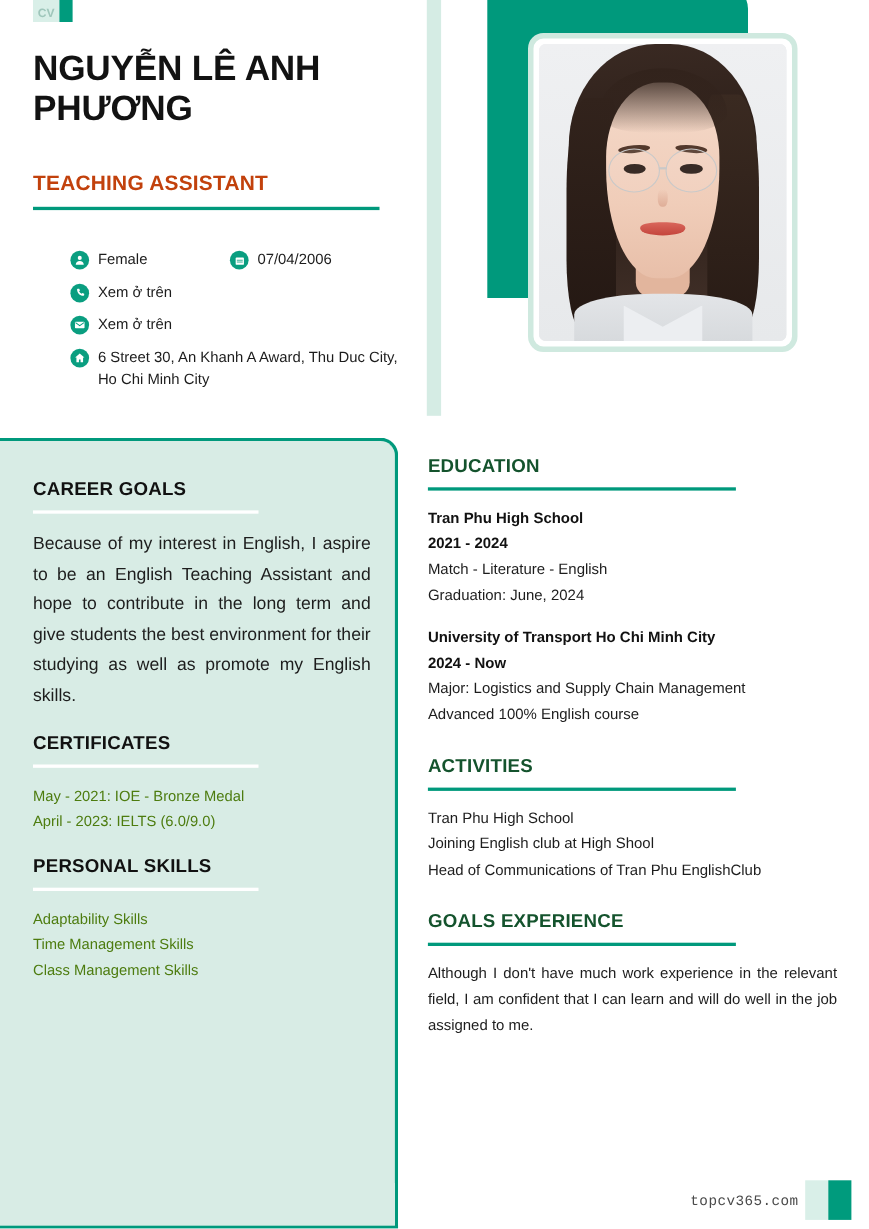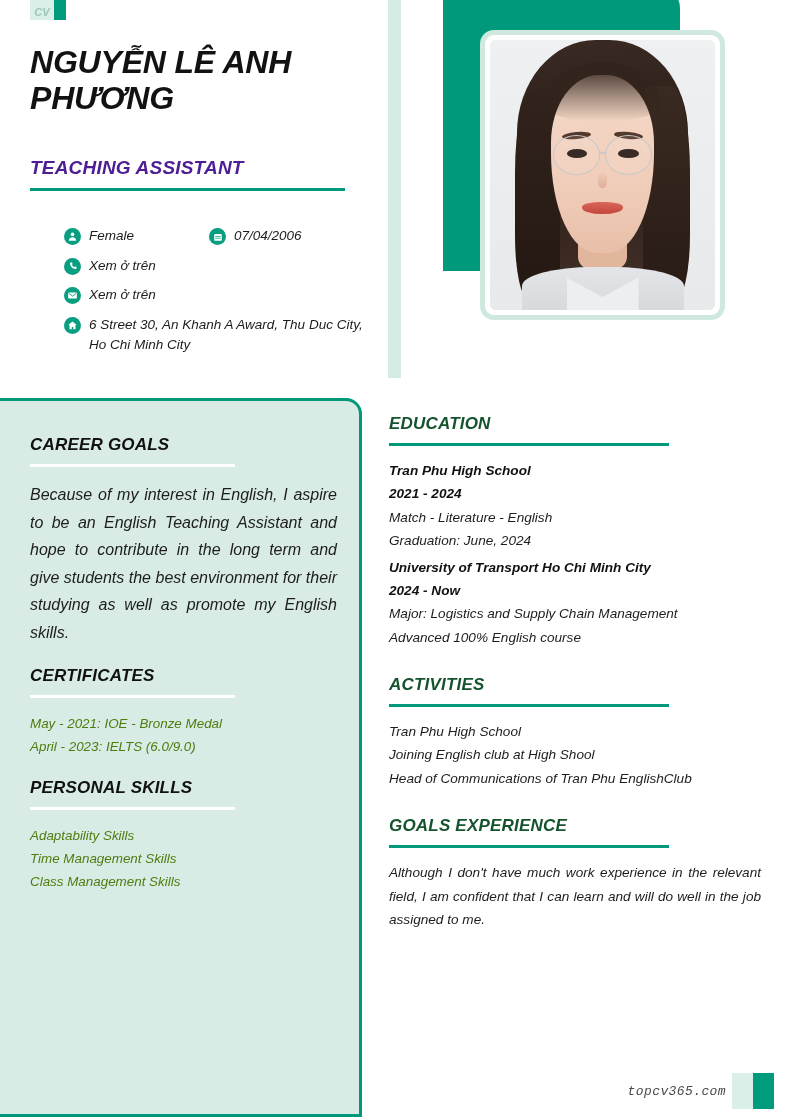--- a/index.html
+++ b/index.html
@@ -11,21 +11,20 @@
     font-family: "Liberation Sans", "DejaVu Sans", sans-serif;
     color: #1a1a1a;
     overflow: hidden;
   }
 
   #page {
     position: relative;
     width: 790px;
     height: 1117px;
     background: #ffffff;
-    font-style: italic;
   }
 
   
   .cv-logo {
     position: absolute;
     left: 30px;
     top: -18px;
     width: 36px;
     height: 38px;
     display: flex;
@@ -54,21 +53,21 @@
     letter-spacing: -0.2px;
     color: #121212;
   }
   .job-title {
     position: absolute;
     left: 30px;
     top: 157px;
     font-size: 19px;
     font-weight: 700;
     letter-spacing: 0.2px;
-    color: #4c1d95;
+    color: #c2410c;
   }
   .title-rule {
     position: absolute;
     left: 30px;
     top: 188px;
     width: 315px;
     height: 3px;
     background: #00997c;
   }
 
@@ -231,21 +230,21 @@
     font-size: 13.6px;
     line-height: 1.72;
     color: #1d1d1d;
   }
   .m-para {
     font-size: 13.6px;
     line-height: 1.72;
     color: #1d1d1d;
     text-align: justify;
   }
-  .m-entry + .m-entry { margin-top: 3px; }
+  .m-entry + .m-entry { margin-top: 15px; }
 
   
   .watermark {
     position: absolute;
     right: 16px;
     bottom: 8px;
     display: flex;
     align-items: center;
   }
   .wm-text {

